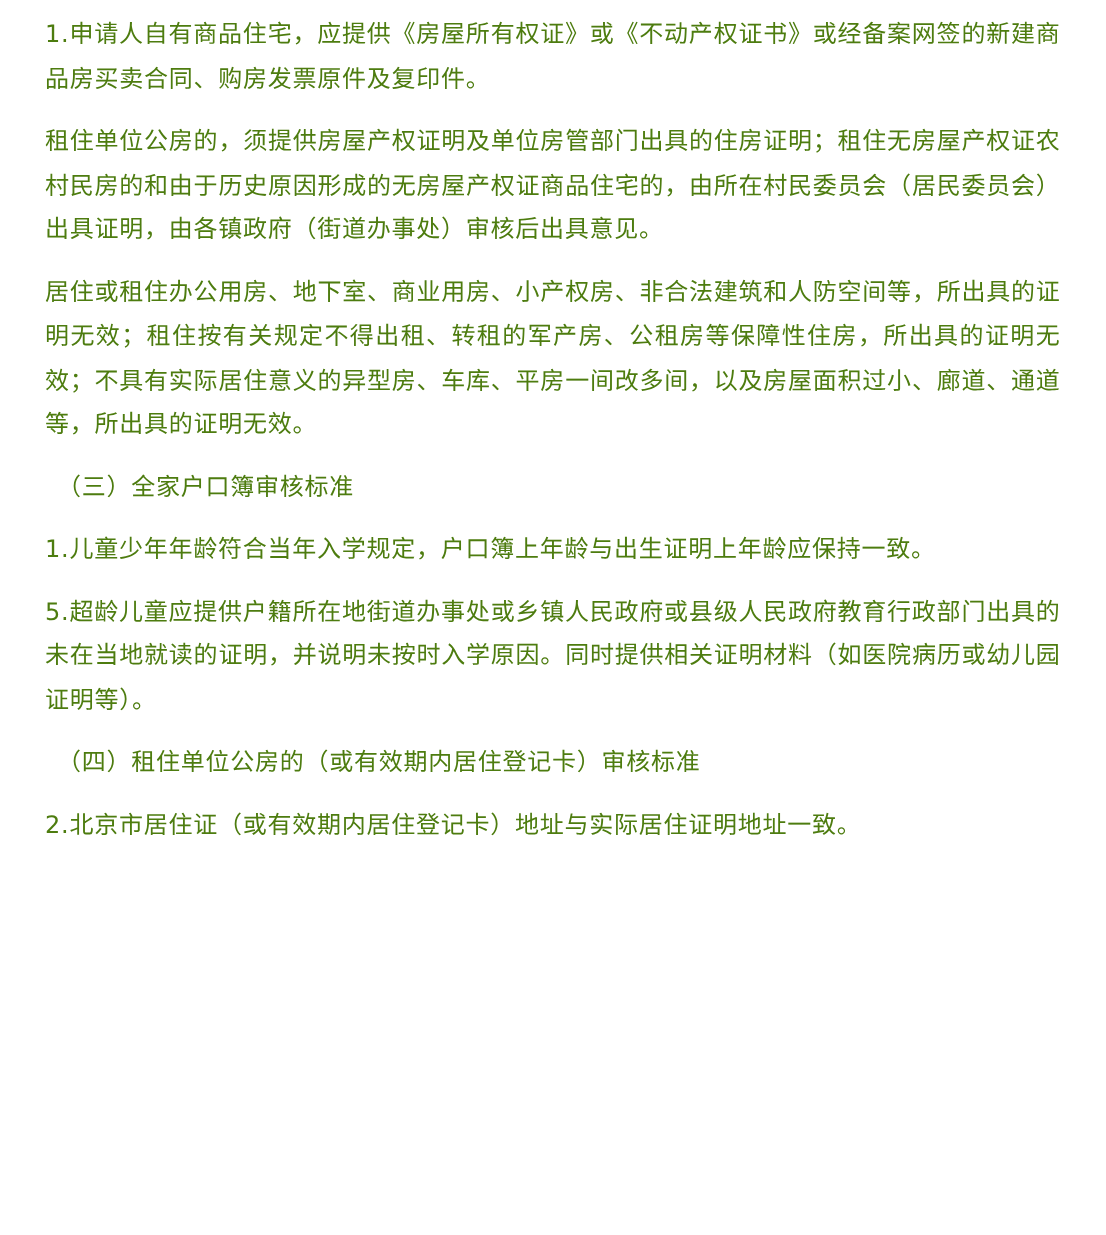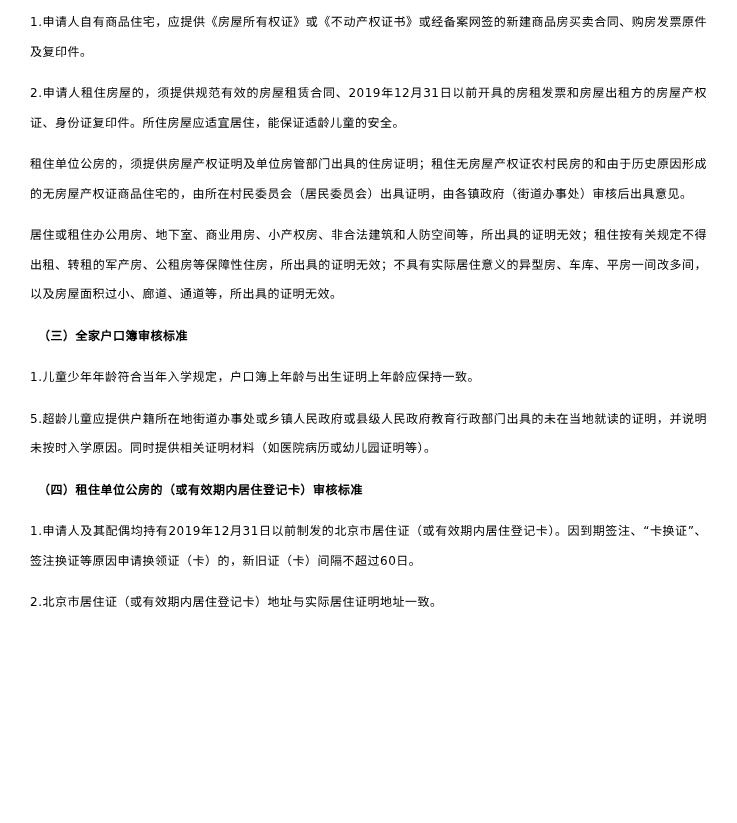--- a/index.html
+++ b/index.html
@@ -12,39 +12,36 @@
     min-height: 823px;
     font-family: "DejaVu Sans", "Liberation Sans", sans-serif;
   }
   .doc {
     box-sizing: border-box;
     width: 737px;
     padding: 8px 30px 20px 30px;
   }
   .doc p {
     margin: 0 0 12px 0;
-    font-size: 12px;
+    font-size: 16px;
     line-height: 29.5px;
-    color: #000000;
+    color: #4d7c0f;
     text-align: justify;
     letter-spacing: 0.5px;
     word-break: break-all;
   }
   .doc p.section-heading {
     padding-left: 8px;
-    font-weight: bold;
   }
 </style>
 </head>
 <body>
 
 <div class="doc">
   <p>1.申请人自有商品住宅，应提供《房屋所有权证》或《不动产权证书》或经备案网签的新建商品房买卖合同、购房发票原件及复印件。</p>
-  <p>2.申请人租住房屋的，须提供规范有效的房屋租赁合同、2019年12月31日以前开具的房租发票和房屋出租方的房屋产权证、身份证复印件。所住房屋应适宜居住，能保证适龄儿童的安全。</p>
   <p>租住单位公房的，须提供房屋产权证明及单位房管部门出具的住房证明；租住无房屋产权证农村民房的和由于历史原因形成的无房屋产权证商品住宅的，由所在村民委员会（居民委员会）出具证明，由各镇政府（街道办事处）审核后出具意见。</p>
   <p>居住或租住办公用房、地下室、商业用房、小产权房、非合法建筑和人防空间等，所出具的证明无效；租住按有关规定不得出租、转租的军产房、公租房等保障性住房，所出具的证明无效；不具有实际居住意义的异型房、车库、平房一间改多间，以及房屋面积过小、廊道、通道等，所出具的证明无效。</p>
   <p class="section-heading">（三）全家户口簿审核标准</p>
   <p>1.儿童少年年龄符合当年入学规定，户口簿上年龄与出生证明上年龄应保持一致。</p>
   <p>5.超龄儿童应提供户籍所在地街道办事处或乡镇人民政府或县级人民政府教育行政部门出具的未在当地就读的证明，并说明未按时入学原因。同时提供相关证明材料（如医院病历或幼儿园证明等）。</p>
   <p class="section-heading">（四）租住单位公房的（或有效期内居住登记卡）审核标准</p>
-  <p>1.申请人及其配偶均持有2019年12月31日以前制发的北京市居住证（或有效期内居住登记卡）。因到期签注、“卡换证”、签注换证等原因申请换领证（卡）的，新旧证（卡）间隔不超过60日。</p>
   <p>2.北京市居住证（或有效期内居住登记卡）地址与实际居住证明地址一致。</p>
 </div>
 
 </body></html>

